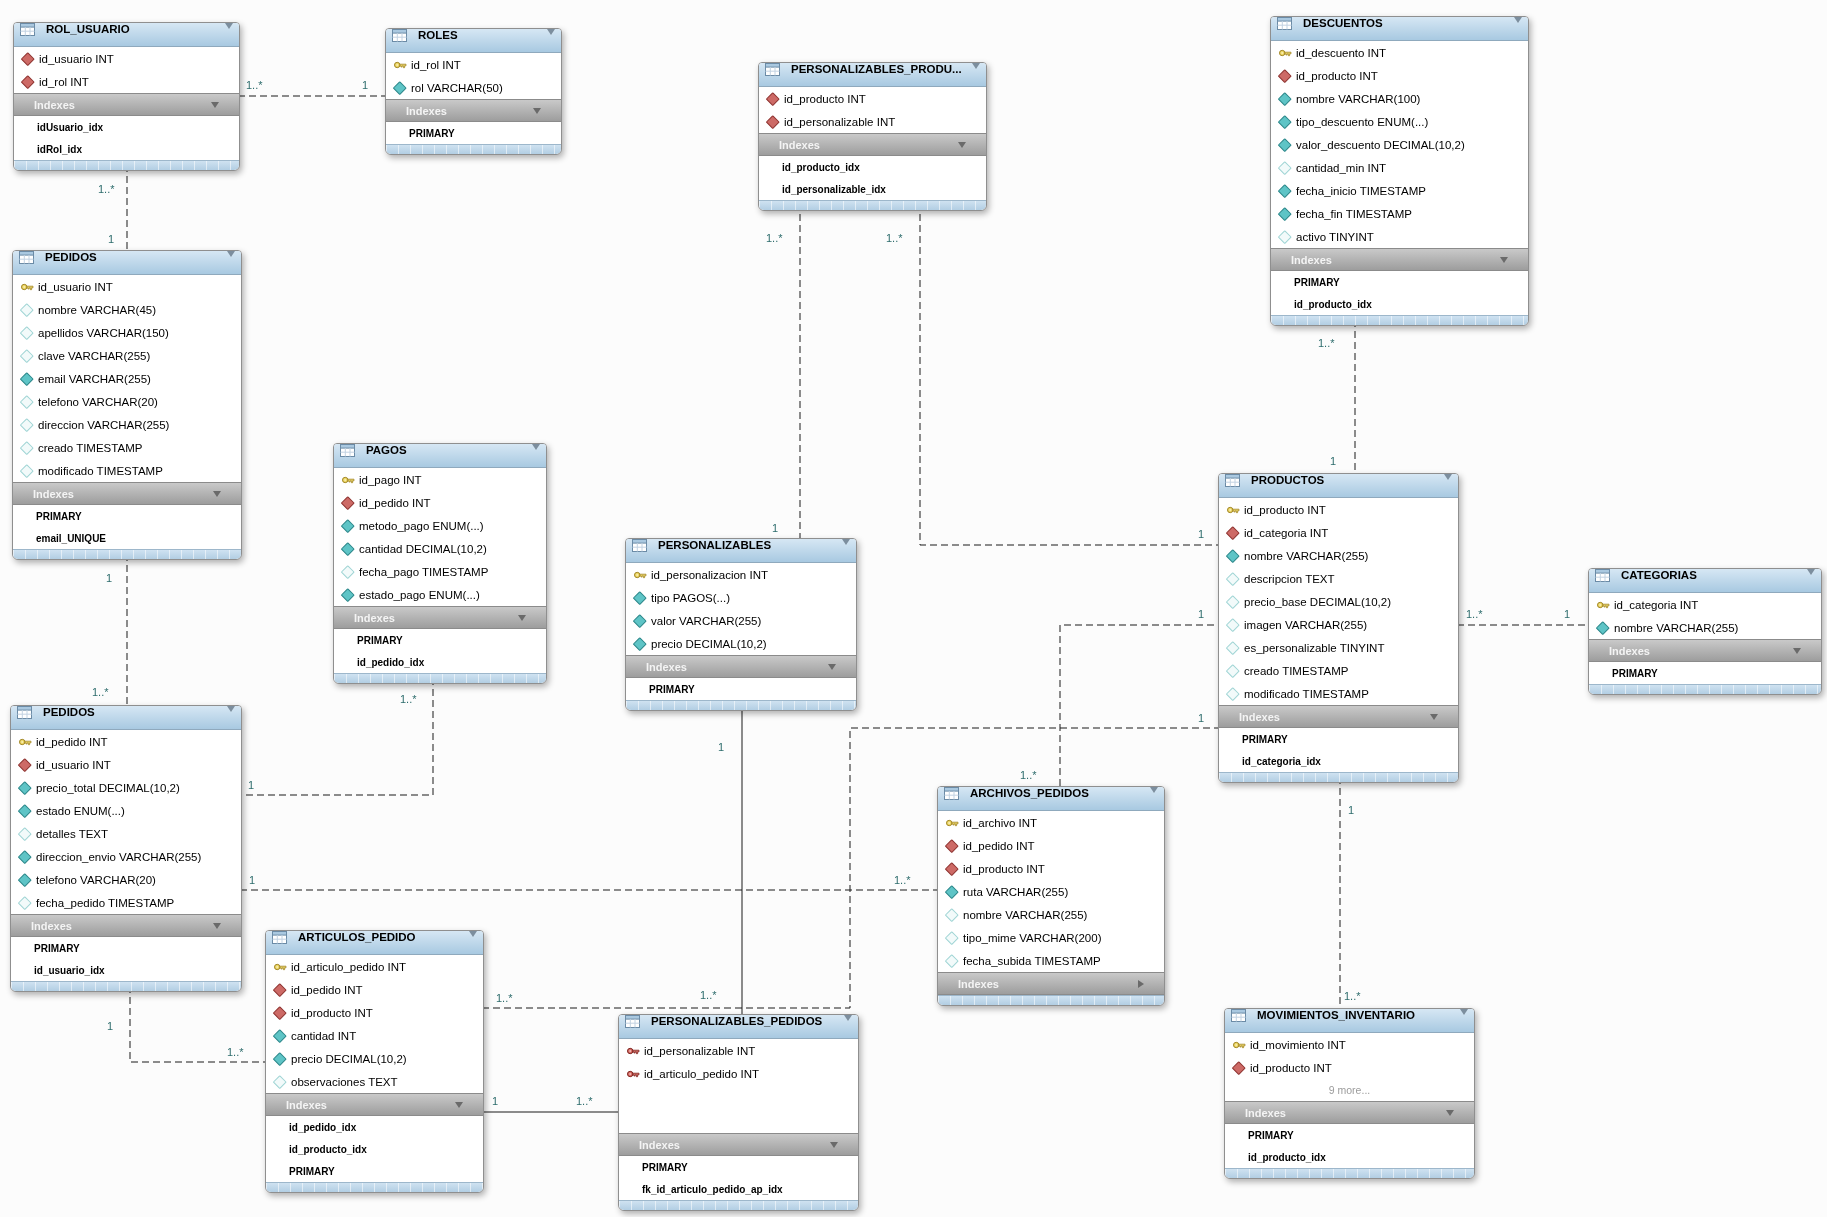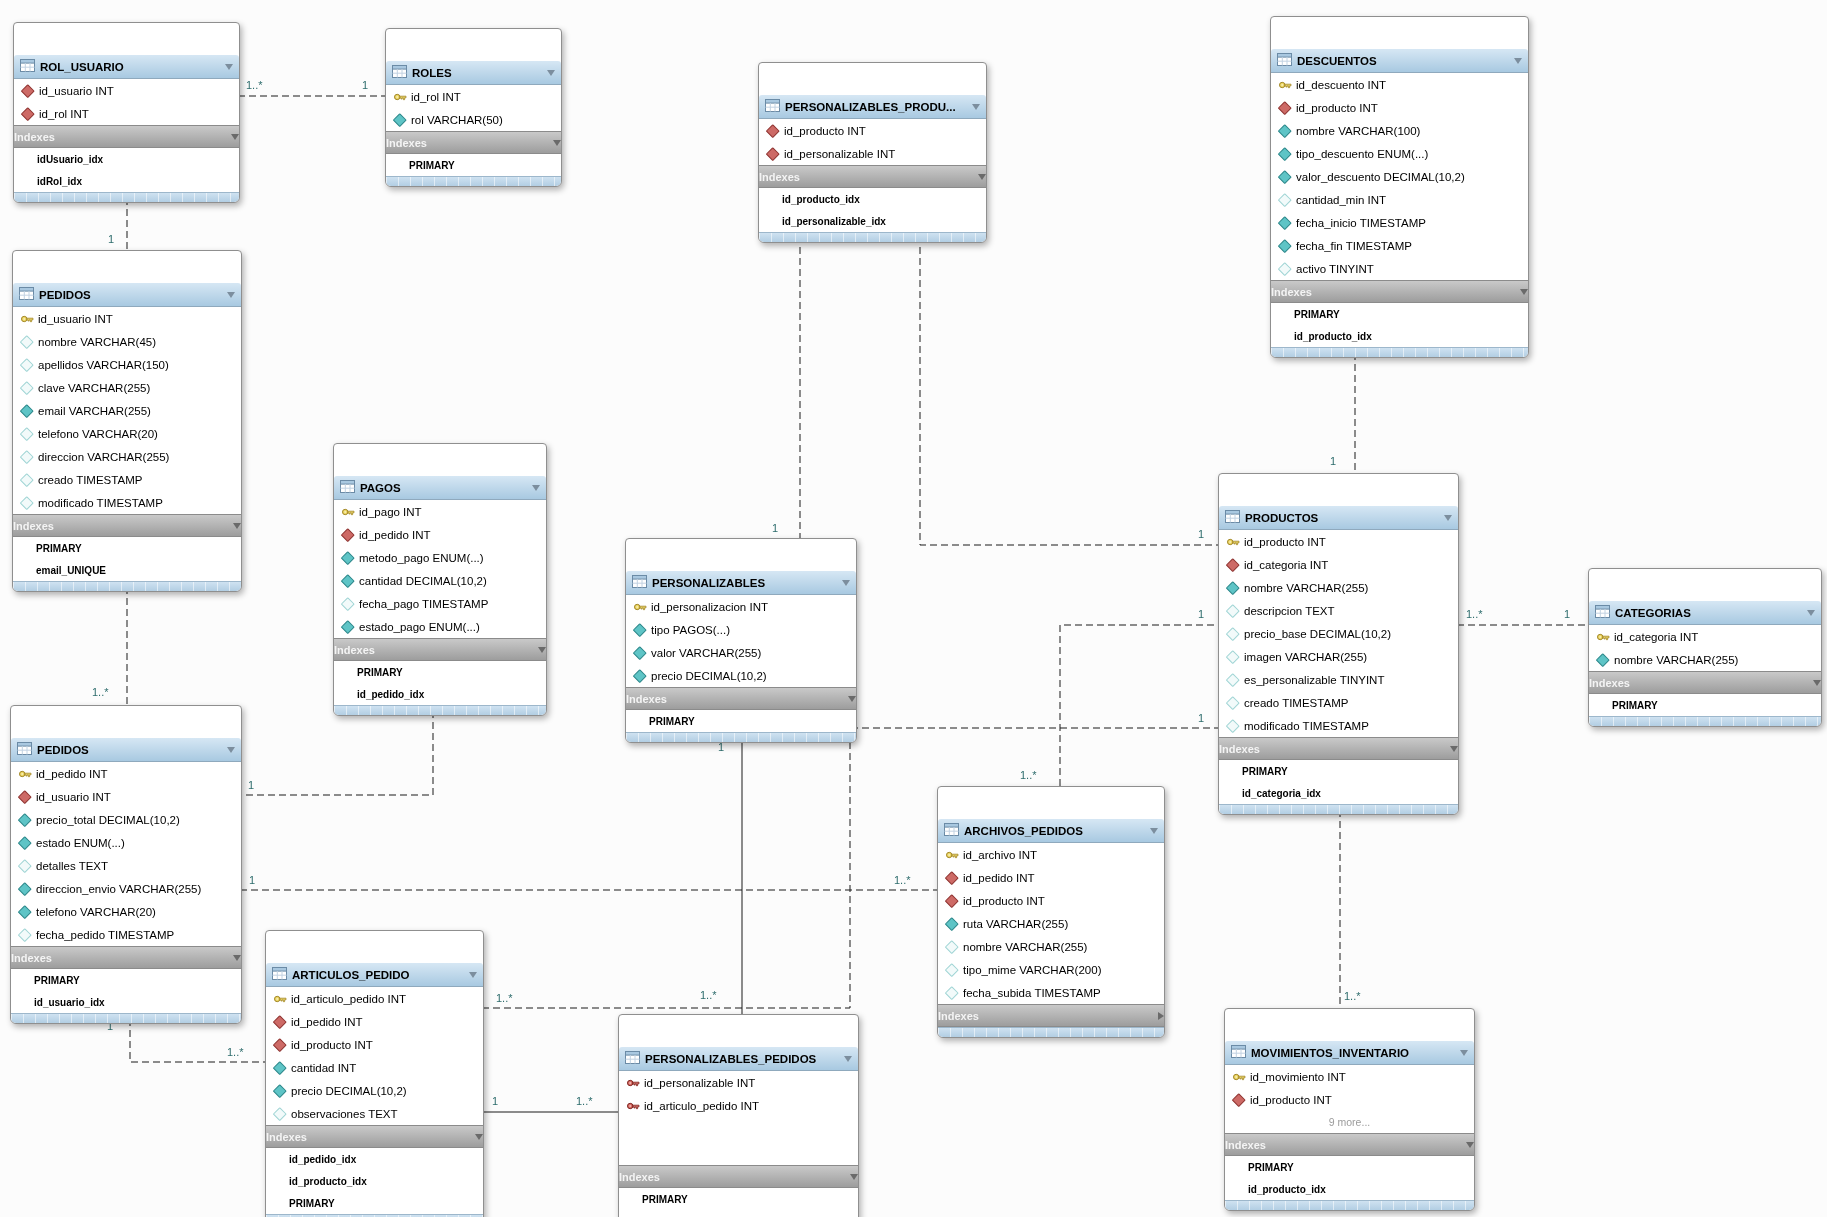--- a/index.html
+++ b/index.html
@@ -1,30 +1,30 @@
 <!DOCTYPE html>
 <html><head>
 <meta charset="utf-8">
 <style>
   html,body{margin:0;padding:0;background:#fcfcfc;}
   #canvas{position:relative;width:1827px;height:1217px;overflow:hidden;
           font-family:"Liberation Sans",sans-serif;}
   #wires{position:absolute;left:0;top:0;z-index:1;}
   .table{position:absolute;z-index:2;background:#ffffff;border:1px solid #8f8f8f;
          border-radius:4px 4px 6px 6px;box-shadow:2px 3px 6px rgba(0,0,0,.30);}
-  .thead{height:23px;display:flex;align-items:center;gap:5px;padding:0 6px;
+  .thead{height:23px;display:flex;gap:11px;padding:0 6px;
          background:linear-gradient(#d6e7f4,#a8c9e1);
          border-bottom:1px solid #8fa9bd;border-radius:3px 3px 0 0;
-         font-weight:bold;font-size:11.5px;color:#000;margin-top:32px;}
+         font-weight:bold;font-size:11.5px;color:#000;}
   .thead .ttl{flex:1;white-space:nowrap;overflow:hidden;}
   .trow{height:23px;display:flex;align-items:center;padding:0 6px;font-size:11.5px;color:#000;white-space:nowrap;}
   .trow .ic{width:15px;display:flex;justify-content:center;align-items:center;margin-right:4px;flex:none;}
   .dmd{width:7.5px;height:7.5px;transform:rotate(45deg);border:1px solid;border-radius:1px;}
   .gap{width:100%;}
-  .ibar{height:21px;display:flex;align-items:center;padding:0 0;
+  .ibar{height:21px;display:flex;align-items:center;padding:0 20px;
         background:linear-gradient(#c9c9c9,#9d9d9d);
         border-top:1px solid #8b8b8b;border-bottom:1px solid #8b8b8b;
         color:#f4f4f4;font-weight:bold;font-size:11px;}
   .irow{height:22px;display:flex;align-items:center;padding:0 23px;font-size:10px;color:#000;white-space:nowrap;font-weight:bold;}
   .more{height:22px;display:flex;align-items:center;justify-content:center;color:#9c9c9c;font-size:10.5px;}
   .tfoot{height:9px;border-top:1px solid #9db7cb;border-radius:0 0 5px 5px;
          background-image:repeating-linear-gradient(90deg,rgba(255,255,255,.55) 0 1px,rgba(255,255,255,0) 1px 12px),
                           linear-gradient(#cfe2f1,#b2cee3);}
   .arr{width:0;height:0;border-left:4.5px solid transparent;border-right:4.5px solid transparent;
        border-top:6px solid #7c8e9e;margin-left:auto;flex:none;}

